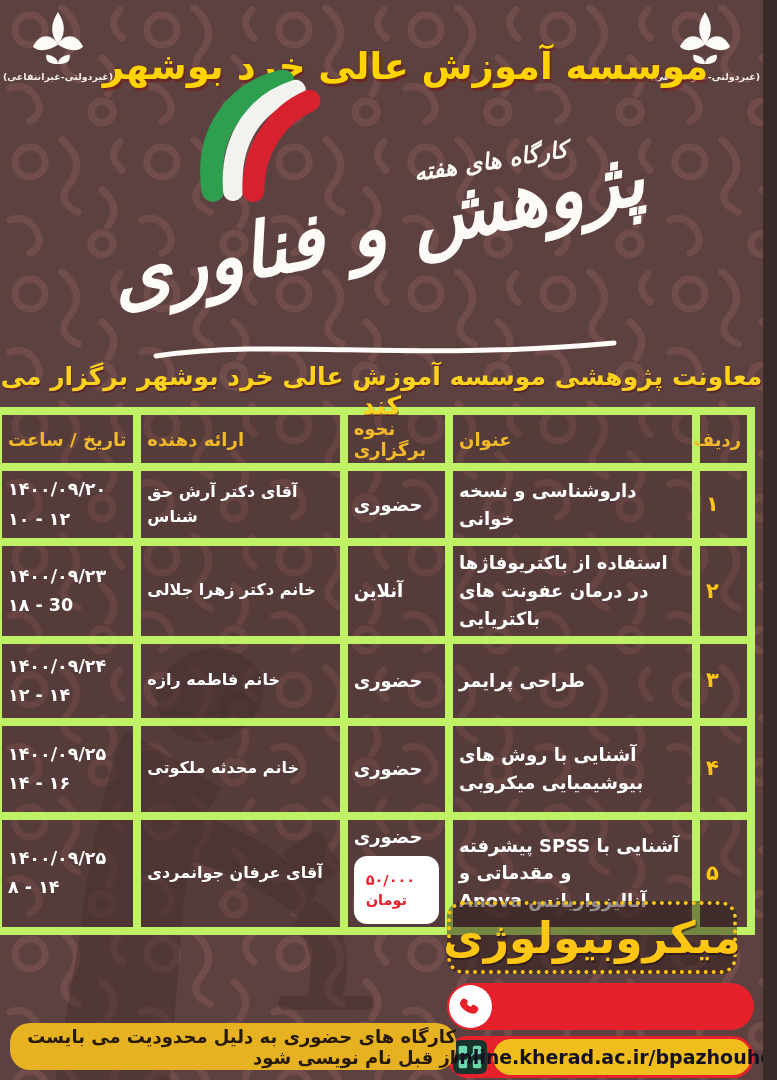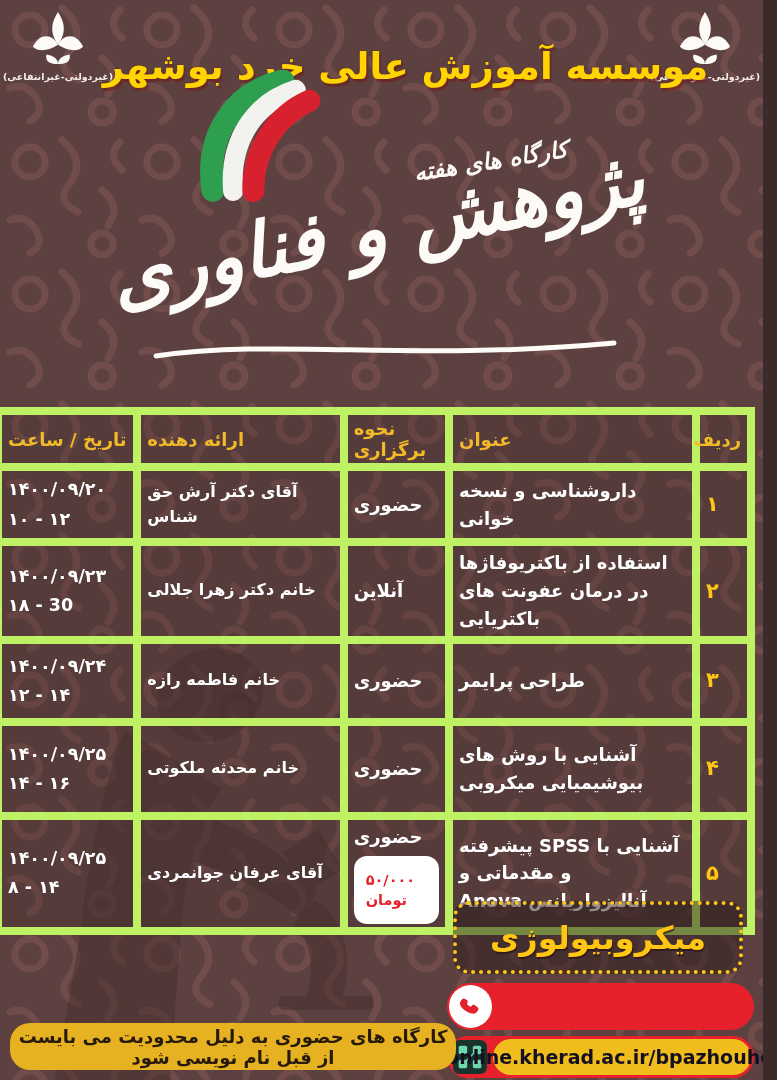--- a/index.html
+++ b/index.html
@@ -63,24 +63,24 @@
   td.presenter{font-size:16px;}
   .dt span{display:block;direction:ltr;unicode-bidi:isolate;font-size:17.5px;}
   .dt .time{margin-top:2px;}
   .fee-pill{
     display:inline-block;background:#fff;color:#e6212b;font-size:14.5px;
     border-radius:13px;padding:14px 12px;margin-top:5px;line-height:1.4;
   }
 
   
   .mic-badge{
-    position:absolute;top:901px;right:20px;width:282px;height:65px;z-index:3;
+    position:absolute;top:901px;right:26px;width:282px;height:65px;z-index:3;
     border:4px dotted #ffc613;border-radius:16px;background:rgba(44,28,28,.5);
     display:flex;align-items:center;justify-content:center;
-    font-size:32px;font-weight:bold;color:#ffc613;
+    font-size:44px;font-weight:bold;color:#ffc613;
     text-shadow:1px 2px 0 rgba(40,15,15,.6);
   }
   .contact-row{position:absolute;right:9px;width:307px;background:#e6212b;border-radius:24px;z-index:3;}
   .contact-row.phone{top:983px;height:47px;}
   .contact-row.web{top:1036px;height:42px;}
   .contact-pill{
     position:absolute;top:3px;bottom:3px;right:3px;background:#f0bd1d;border-radius:22px;
     display:flex;align-items:center;justify-content:center;
     color:#141021;font-weight:bold;direction:ltr;
   }
@@ -88,21 +88,21 @@
   .contact-row.web .contact-pill{left:46px;font-size:19px;}
   .phone-circle{
     position:absolute;left:2px;top:2px;width:43px;height:43px;background:#fff;
     border-radius:50%;display:flex;align-items:center;justify-content:center;
   }
   .web-icon{position:absolute;left:6px;top:4px;width:34px;height:34px;}
   .note-banner{
     position:absolute;left:10px;top:1023px;width:446px;height:47px;z-index:3;
     background:#e7b222;border-radius:20px;
     display:flex;align-items:center;justify-content:center;
-    font-size:18px;font-weight:bold;color:#271a0a;text-align:center;
+    font-size:18px;font-weight:bold;color:#271a0a;
   }
 </style>
 </head>
 <body>
 
 <div class="poster">
 
   <svg class="bg-svg" width="777" height="1080">
     <defs>
       <pattern id="arab" width="132" height="132" patternUnits="userSpaceOnUse">
@@ -167,20 +167,21 @@
     </g>
     <circle cx="83" cy="68" r="7" fill="none" stroke="#d8212f" stroke-width="3"></circle>
   </svg>
 
   <div class="callig-small">کارگاه های هفته</div>
   <div class="callig-main">پژوهش و فناوری</div>
   <svg class="swoosh" width="470" height="28">
     <path d="M6 20 C130 2 260 26 464 7" stroke="#fdfbf7" stroke-width="5" fill="none" stroke-linecap="round"></path>
   </svg>
 
+  <div class="subtitle">معاونت پژوهشی موسسه آموزش عالی خرد بوشهر برگزار می کند</div>
 
   <table class="sched">
     <colgroup>
       <col style="width:7.3%">
         <col style="width:32.8%">
         <col style="width:14%">
         <col style="width:27.4%">
         <col style="width:18.5%">
     </colgroup>
     <thead>

